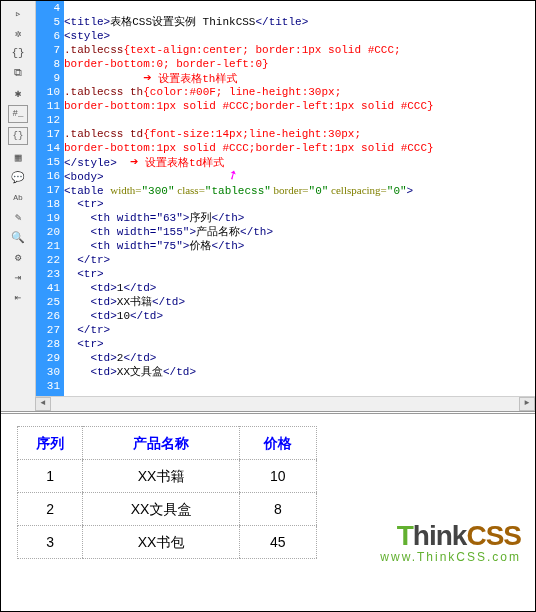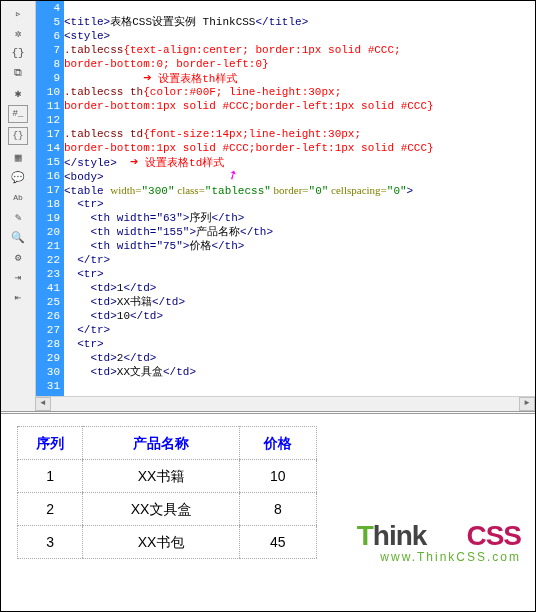--- a/index.html
+++ b/index.html
@@ -23,21 +23,21 @@
   .hscroll { position: absolute; bottom: 0; left: 34px; right: 0; height: 14px; background: #f0f0f0; border-top: 1px solid #d0d0d0; display: flex; align-items: center; }
   .hscroll .arrow { width: 14px; height: 12px; background: #e8e8e8; border: 1px solid #c0c0c0; font-size: 8px; text-align: center; line-height: 10px; color: #666; }
   .preview { padding: 12px 16px; position: relative; height: 180px; box-sizing: border-box; }
   .tablecss { text-align: center; border: 1px dotted #aaa; border-collapse: collapse; border-bottom: 0; border-left: 0; width: 300px; }
   .tablecss th { color: #00F; line-height: 30px; border-bottom: 1px dotted #aaa; border-left: 1px dotted #aaa; font-weight: bold; font-size: 14px; font-family: SimSun, sans-serif; }
   .tablecss td { font-size: 14px; line-height: 30px; border-bottom: 1px dotted #aaa; border-left: 1px dotted #aaa; text-align: center; font-family: SimSun, sans-serif; }
   .logo { position: absolute; right: 14px; bottom: 30px; font-family: Arial, sans-serif; text-align: right; }
   .logo .big { font-size: 28px; font-weight: bold; letter-spacing: -1px; }
   .logo .t { color: #62b030; }
   .logo .hink { color: #444; }
-  .logo .css { color: #be185d; margin-left: 40px; }
+  .logo .css { color: #a16207; }
   .logo .url { font-size: 12px; color: #62b030; letter-spacing: 2px; margin-top: -2px; }
 </style>
 </head>
 <body>
 
 <div class="editor">
   <div class="toolbar">
     <div class="tool-btn">▹</div>
     <div class="tool-btn">✲</div>
     <div class="tool-btn">{}</div>

